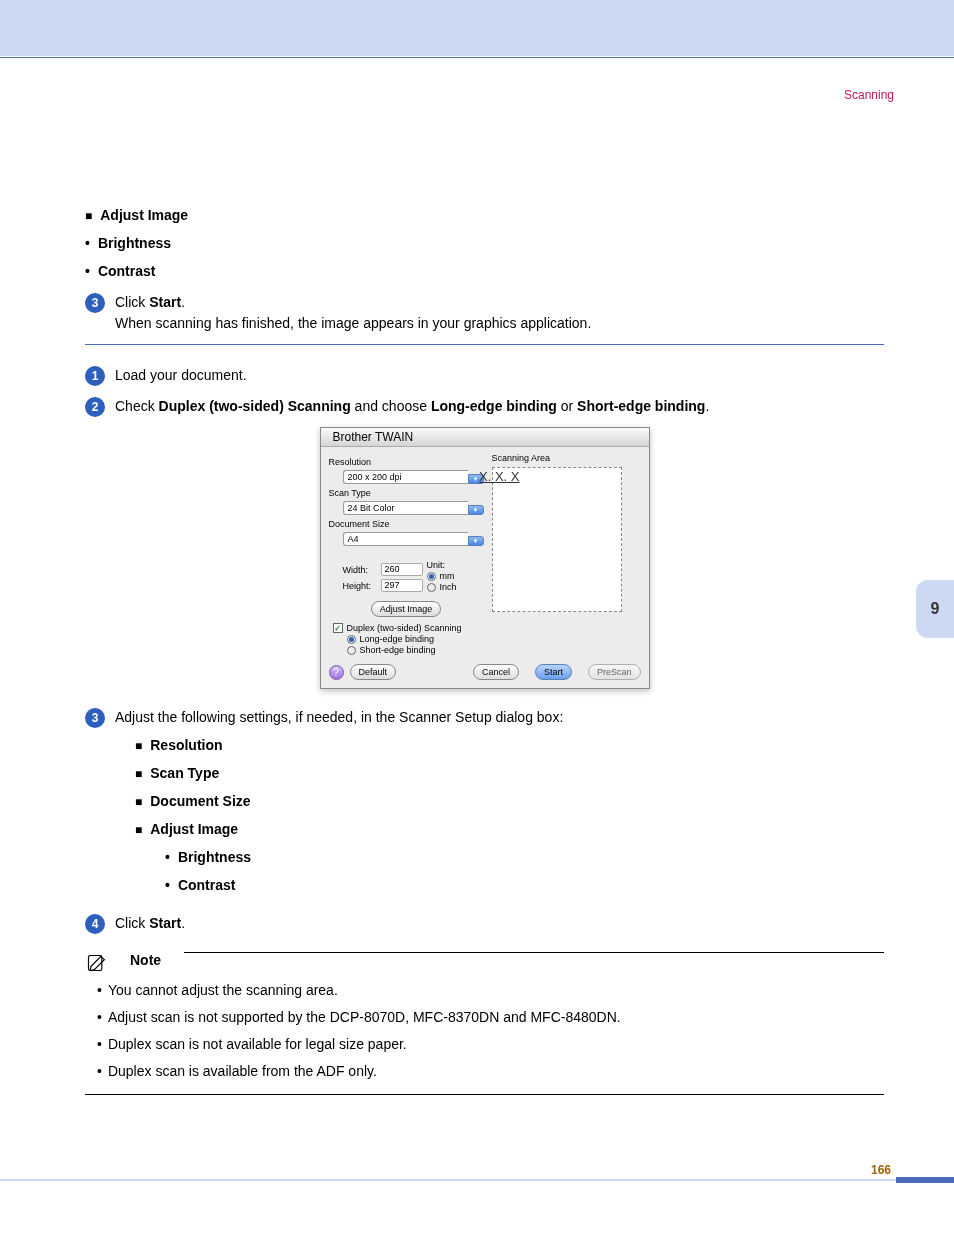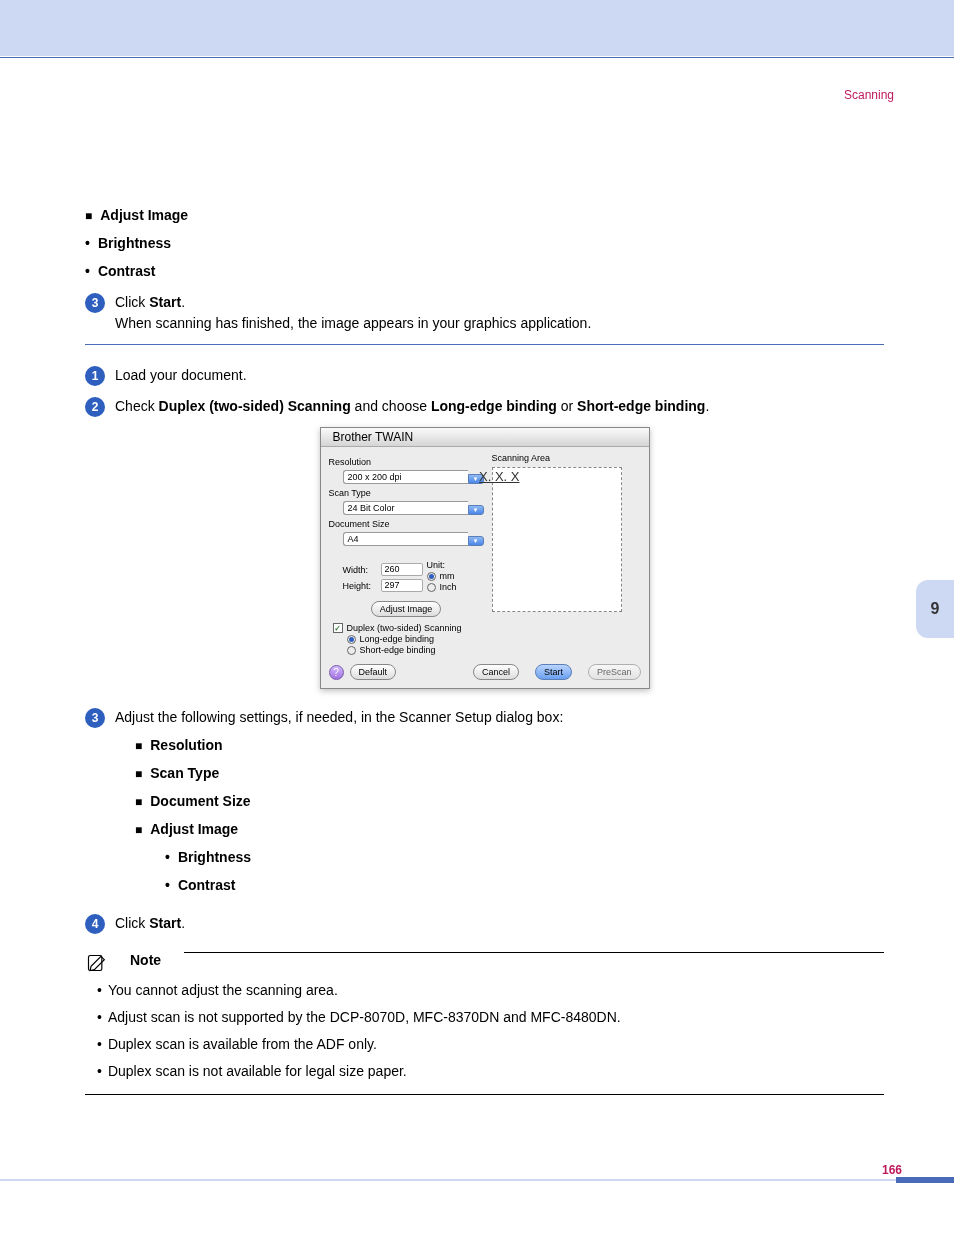--- a/index.html
+++ b/index.html
@@ -240,25 +240,25 @@
     }
     .page-num-bar {
       position: absolute;
       bottom: 42px;
       left: 0;
       right: 0;
       height: 14px;
     }
     .page-num-bar .pn {
       position: absolute;
-      right: 52px;
+      right: 63px;
       top: -16px;
       font-size: 12px;
       font-weight: bold;
-      color: #be185d;
+      color: #a16207;
     }
     .page-num-bar .bar-l {
       position: absolute;
       left: 0;
       right: 58px;
       height: 2px;
       background: #cdd9f2;
     }
     .page-num-bar .bar-r {
       position: absolute;
@@ -420,24 +420,24 @@
     <div class="note-title">Note</div>
     <div class="note-line"></div>
   </div>
   <div class="note-item">
       <span>You cannot adjust the scanning area.</span>
     </div>
   <div class="note-item">
       <span>Adjust scan is not supported by the DCP-8070D, MFC-8370DN and MFC-8480DN.</span>
     </div>
   <div class="note-item">
+      <span>Duplex scan is not available for legal size paper.</span>
+    </div>
+  <div class="note-item">
       <span>Duplex scan is available from the ADF only.</span>
-    </div>
-  <div class="note-item">
-      <span>Duplex scan is not available for legal size paper.</span>
     </div>
   <div class="note-end"></div>
 
 </div>
 
 <div class="page-num-bar">
   <div class="pn">166</div>
   <div class="bar-l"></div>
   <div class="bar-r"></div>
 </div>

